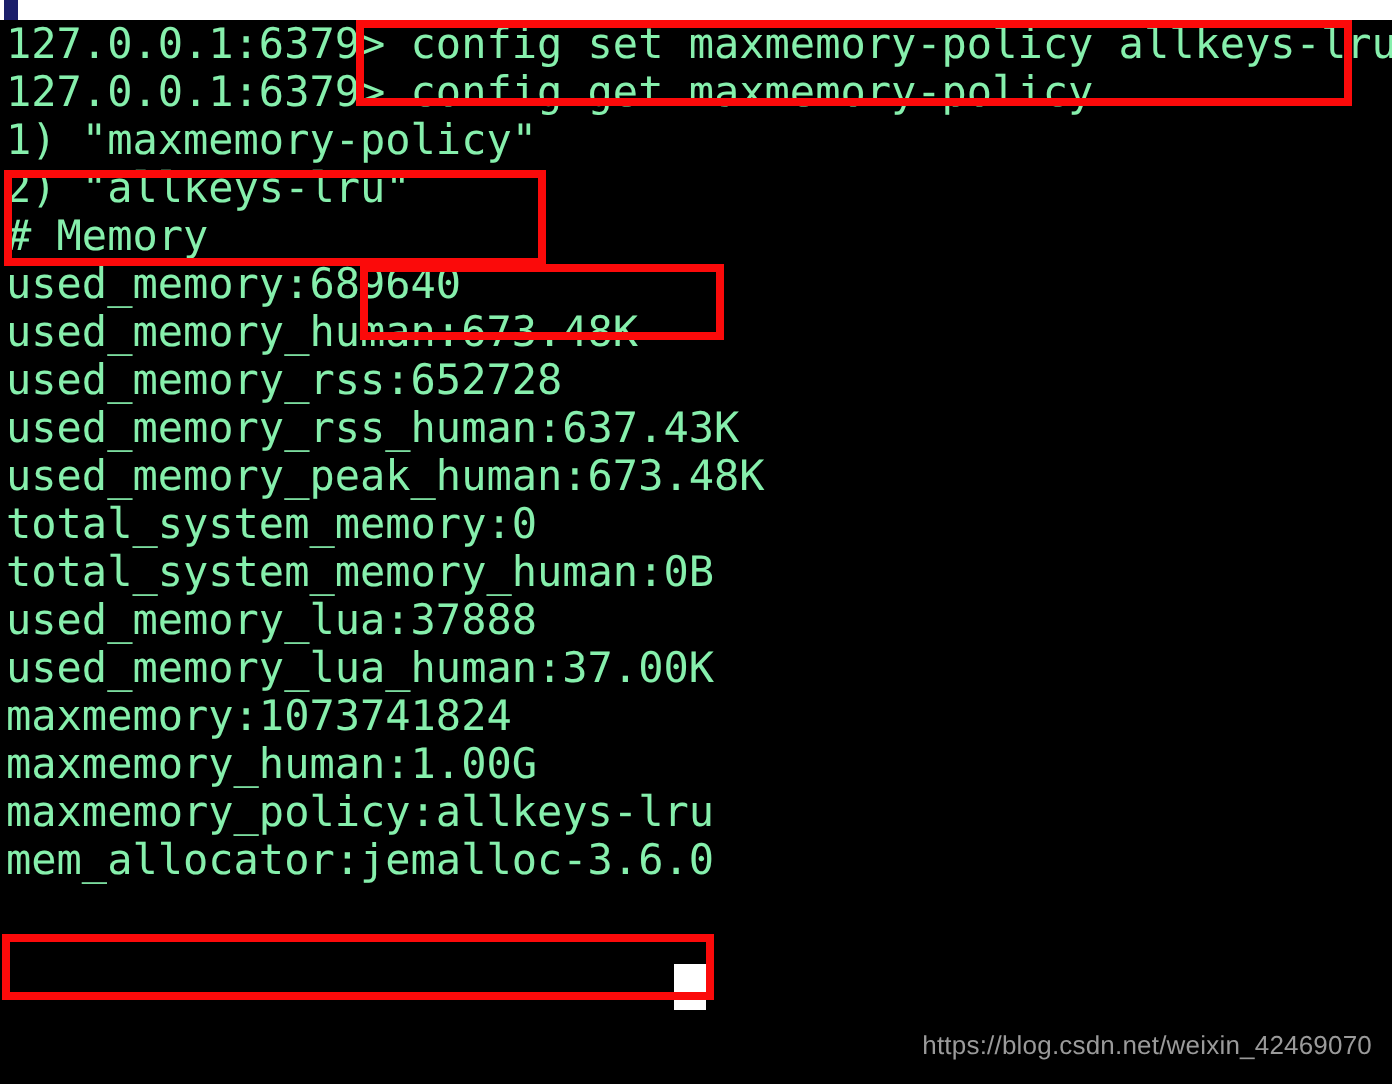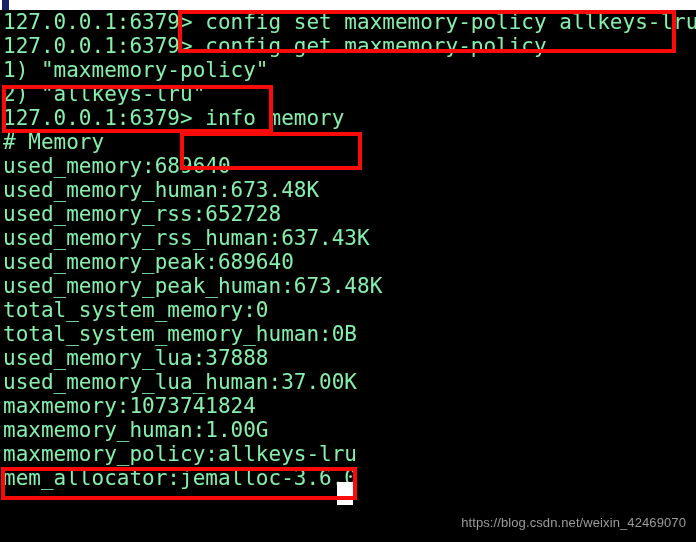--- a/index.html
+++ b/index.html
@@ -101,27 +101,25 @@
   <div class="top-strip">
     <div class="caret-artifact"></div>
   </div>
 
   <div class="terminal">
     <div class="term-body" id="term-body">
         <div class="line">127.0.0.1:6379&gt; config set maxmemory-policy allkeys-lru</div>
         <div class="line">127.0.0.1:6379&gt; config get maxmemory-policy</div>
         <div class="line">1) "maxmemory-policy"</div>
         <div class="line">2) "allkeys-lru"</div>
-        <div class="line">127.0.0.1:6379&gt; info memory</div>
         <div class="line"># Memory</div>
         <div class="line">used_memory:689640</div>
         <div class="line">used_memory_human:673.48K</div>
         <div class="line">used_memory_rss:652728</div>
         <div class="line">used_memory_rss_human:637.43K</div>
-        <div class="line">used_memory_peak:689640</div>
         <div class="line">used_memory_peak_human:673.48K</div>
         <div class="line">total_system_memory:0</div>
         <div class="line">total_system_memory_human:0B</div>
         <div class="line">used_memory_lua:37888</div>
         <div class="line">used_memory_lua_human:37.00K</div>
         <div class="line">maxmemory:1073741824</div>
         <div class="line">maxmemory_human:1.00G</div>
         <div class="line">maxmemory_policy:allkeys-lru</div>
         <div class="line">mem_allocator:jemalloc-3.6.0</div>
       </div>

